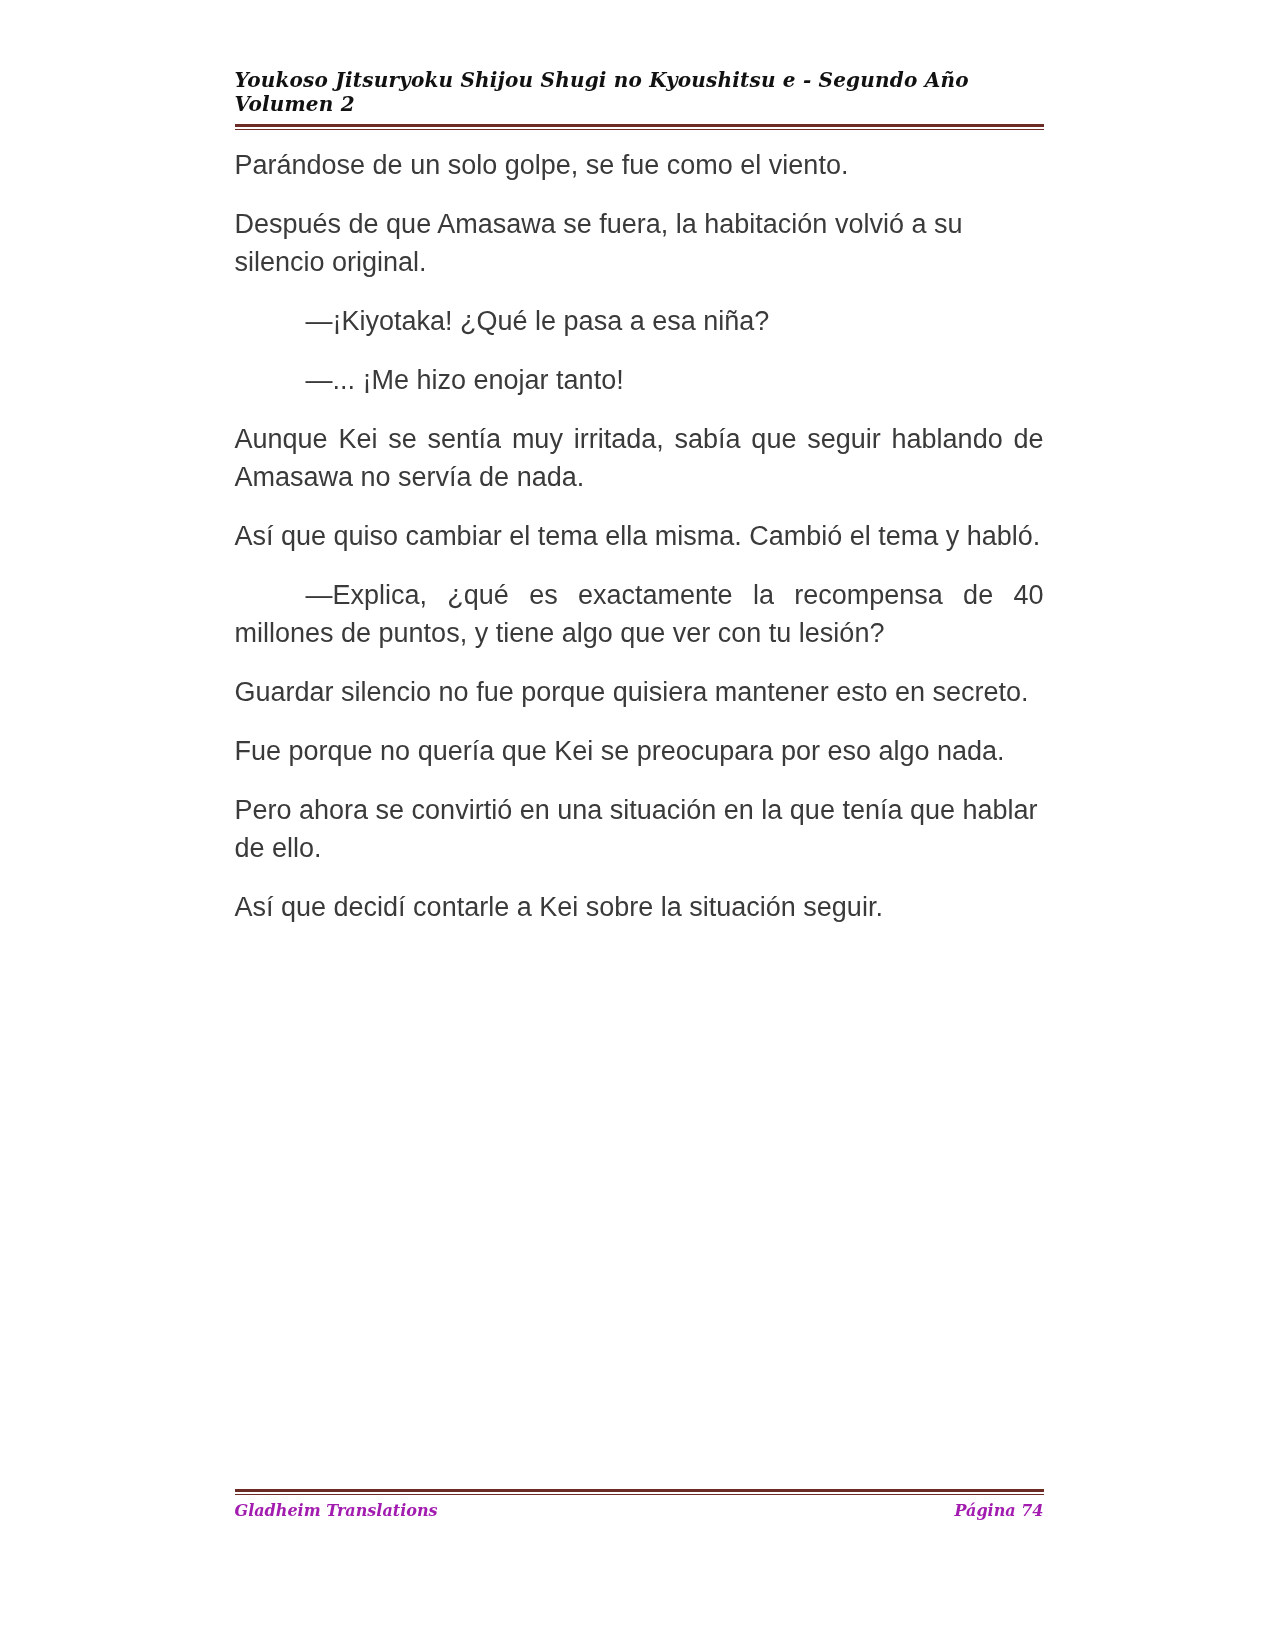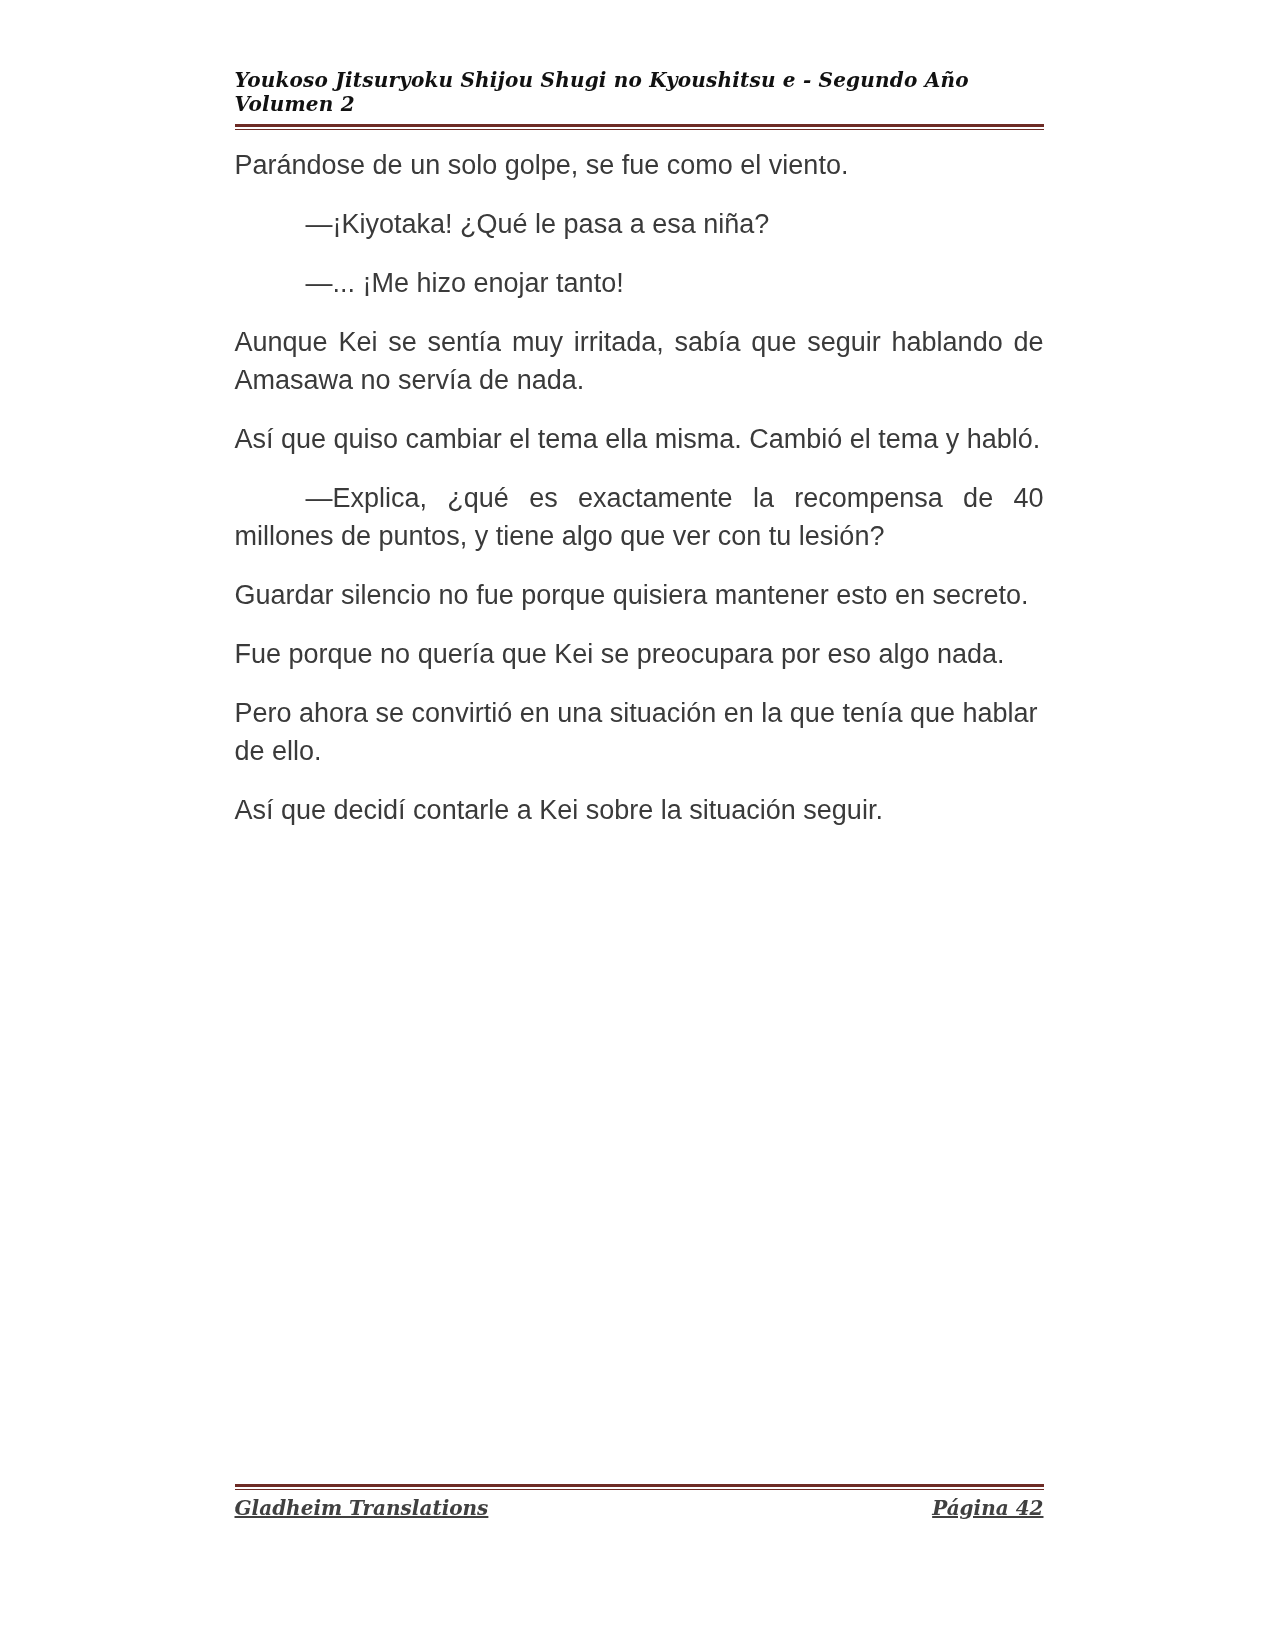--- a/index.html
+++ b/index.html
@@ -63,49 +63,49 @@
     bottom: 138px;
   }
   .footer-row {
     display: flex;
     justify-content: space-between;
     align-items: baseline;
     padding-top: 6px;
     font-family: "DejaVu Serif", "Liberation Serif", serif;
     font-weight: bold;
     font-style: italic;
-    font-size: 20px;
-    color: #404040;
-    text-decoration: underline;
+    font-size: 16px;
+    color: #a21caf;
   }
 </style>
 </head>
 <body>
 
 <div class="page">
 
   <div class="header">
     <div class="header-title">Youkoso Jitsuryoku Shijou Shugi no Kyoushitsu e - Segundo Año Volumen 2</div>
     <div class="double-rule"></div>
   </div>
 
   <div class="content">
     <p>Parándose de un solo golpe, se fue como el viento.</p>
+    <p>Después de que Amasawa se fuera, la habitación volvió a su silencio original.</p>
     <p class="dialogue">—¡Kiyotaka! ¿Qué le pasa a esa niña?</p>
     <p class="dialogue">—... ¡Me hizo enojar tanto!</p>
     <p class="justify">Aunque Kei se sentía muy irritada, sabía que seguir hablando de Amasawa no servía de nada.</p>
     <p>Así que quiso cambiar el tema ella misma. Cambió el tema y habló.</p>
     <p class="dialogue justify">—Explica, ¿qué es exactamente la recompensa de 40 millones de puntos, y tiene algo que ver con tu lesión?</p>
     <p>Guardar silencio no fue porque quisiera mantener esto en secreto.</p>
     <p>Fue porque no quería que Kei se preocupara por eso algo nada.</p>
     <p>Pero ahora se convirtió en una situación en la que tenía que hablar de ello.</p>
     <p>Así que decidí contarle a Kei sobre la situación seguir.</p>
   </div>
 
   <div class="footer">
     <div class="double-rule"></div>
     <div class="footer-row">
       <span>Gladheim Translations</span>
-      <span>Página 42</span>
+      <span>Página 74</span>
     </div>
   </div>
 
 </div>
 
 </body></html>

